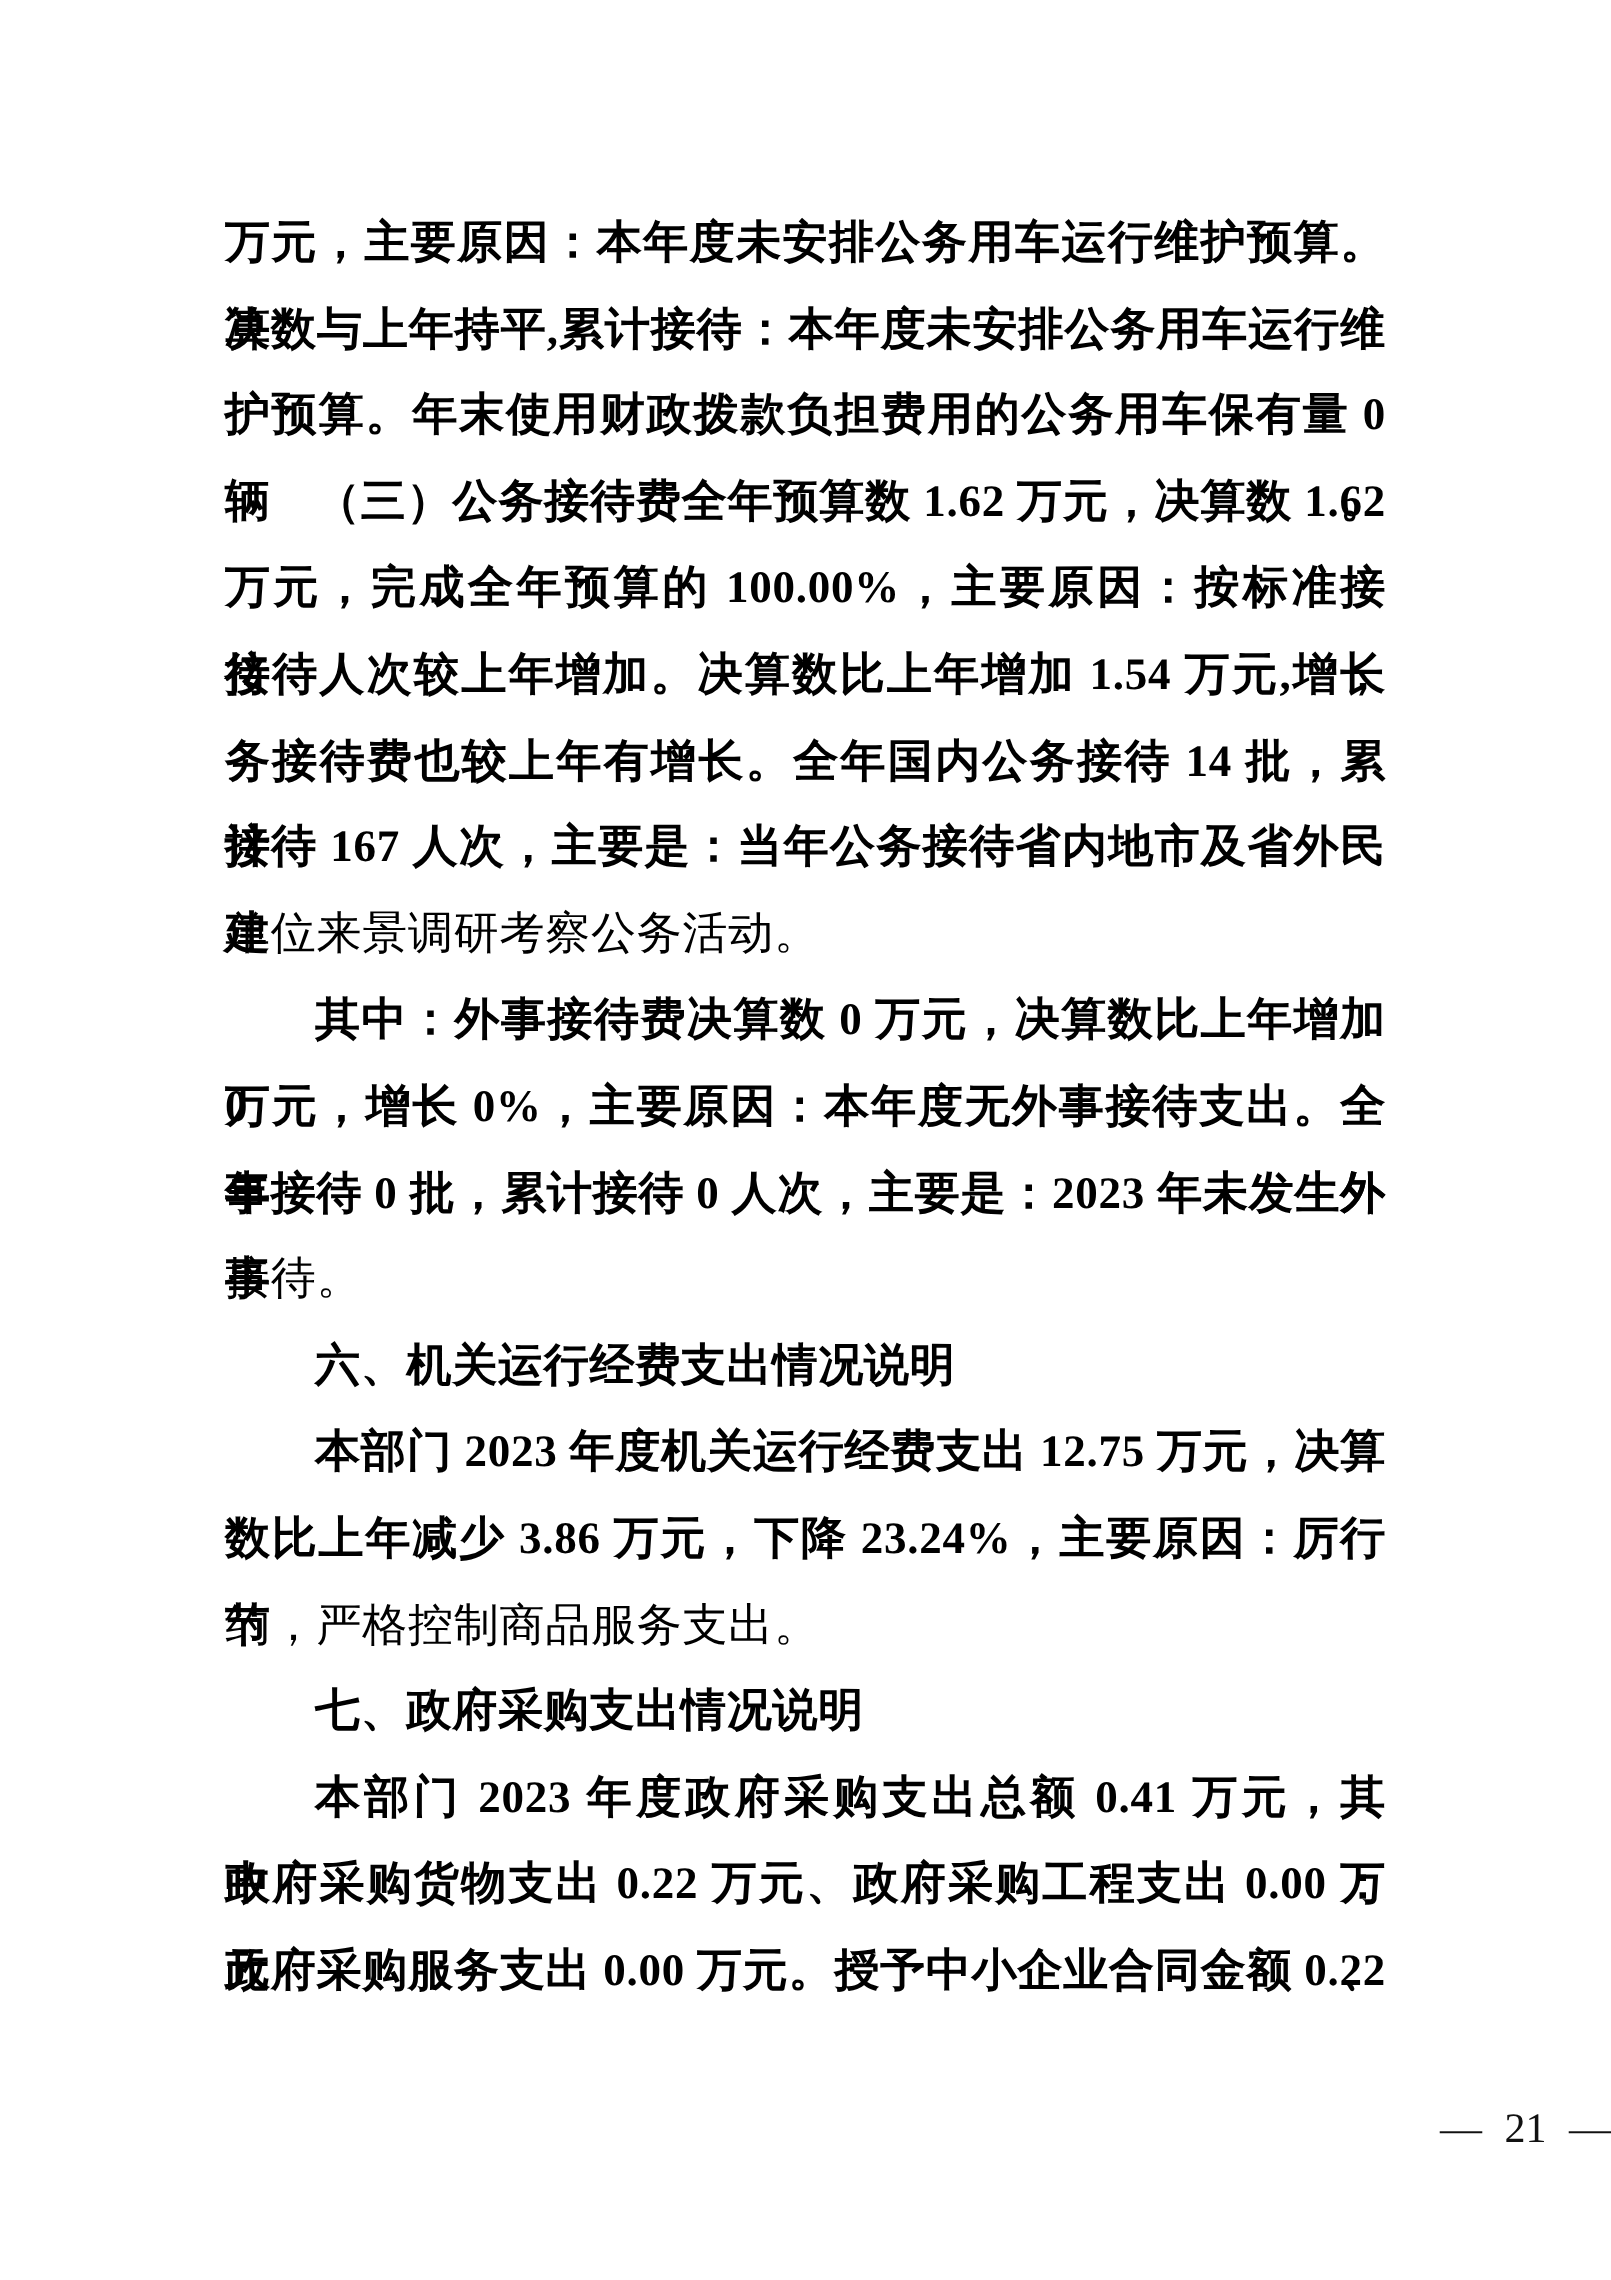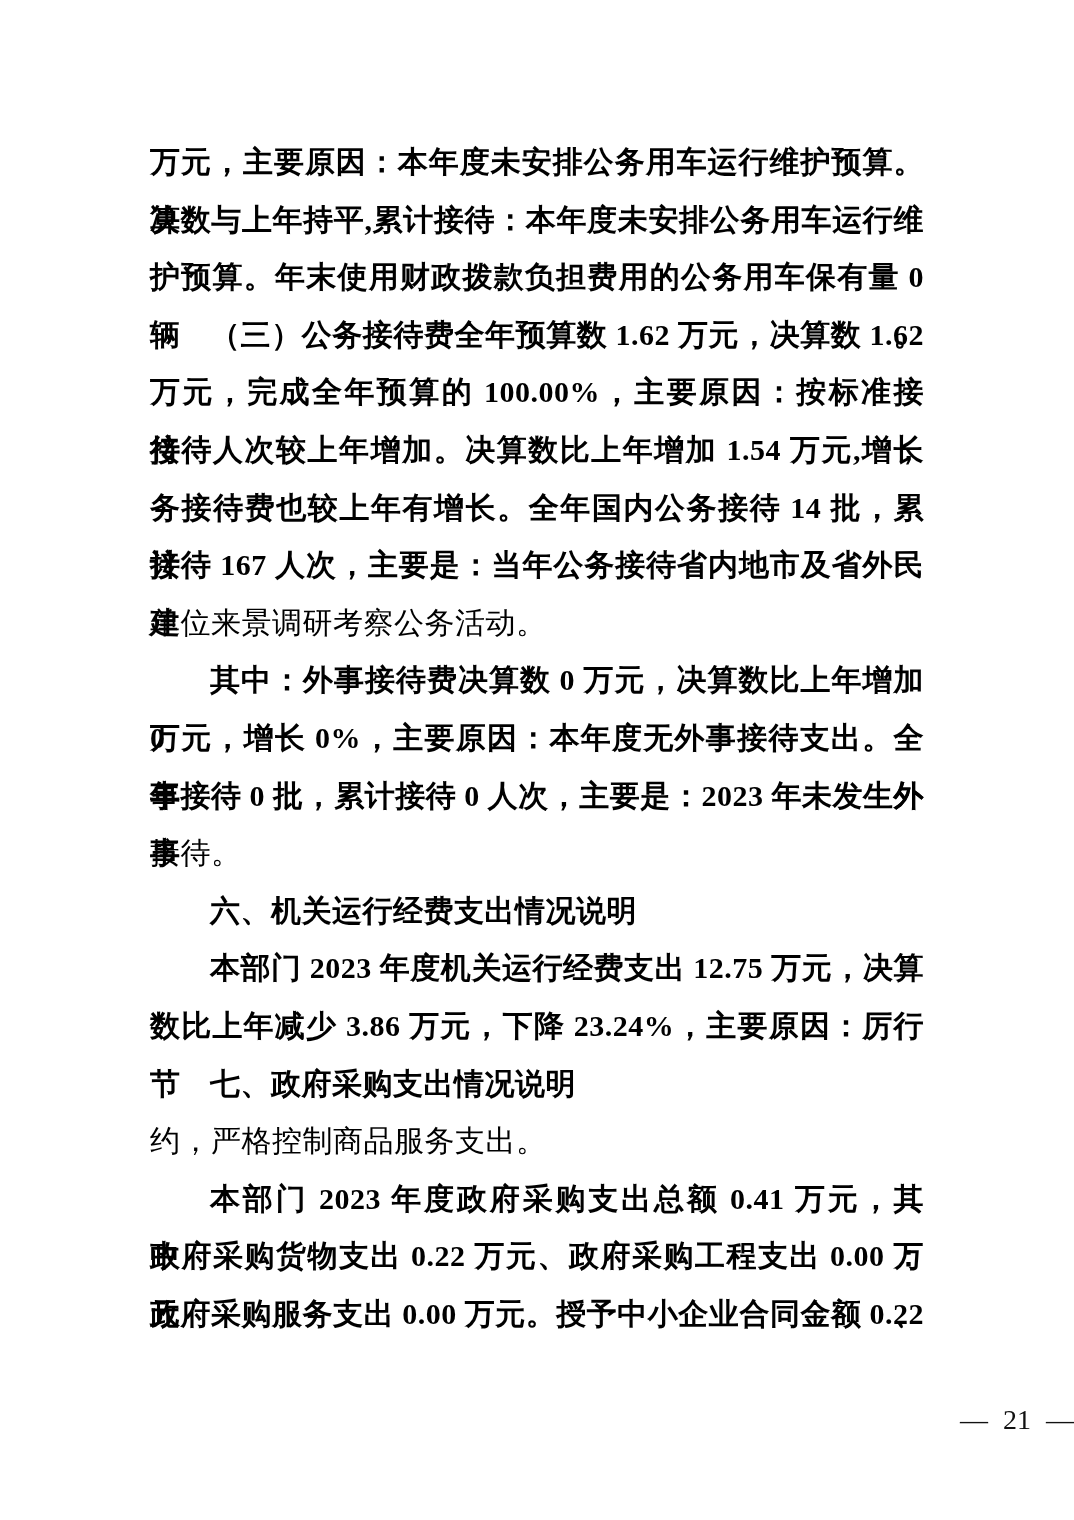--- a/index.html
+++ b/index.html
@@ -70,20 +70,20 @@
     <div class="ln j">务接待费也较上年有增长。全年国内公务接待 14 批，累计</div>
     <div class="ln j">接待 167 人次，主要是：当年公务接待省内地市及省外民建</div>
     <div class="ln">单位来景调研考察公务活动。</div>
     <div class="ln j ind">其中：外事接待费决算数 0 万元，决算数比上年增加 0</div>
     <div class="ln j">万元，增长 0%，主要原因：本年度无外事接待支出。全年外</div>
     <div class="ln j">事接待 0 批，累计接待 0 人次，主要是：2023 年未发生外事</div>
     <div class="ln">接待。</div>
     <div class="ln heading ind">六、机关运行经费支出情况说明</div>
     <div class="ln j ind">本部门 2023 年度机关运行经费支出 12.75 万元，决算</div>
     <div class="ln j">数比上年减少 3.86 万元，下降 23.24%，主要原因：厉行节</div>
+    <div class="ln">约，严格控制商品服务支出。</div>
     <div class="ln heading ind">七、政府采购支出情况说明</div>
-    <div class="ln">约，严格控制商品服务支出。</div>
     <div class="ln j ind">本部门 2023 年度政府采购支出总额 0.41 万元，其中：</div>
     <div class="ln j">政府采购货物支出 0.22 万元、政府采购工程支出 0.00 万元、</div>
     <div class="ln j">政府采购服务支出 0.00 万元。授予中小企业合同金额 0.22</div>
   </div>
   <div class="footer">— 21 —</div>
 </div>
 
 </body></html>

